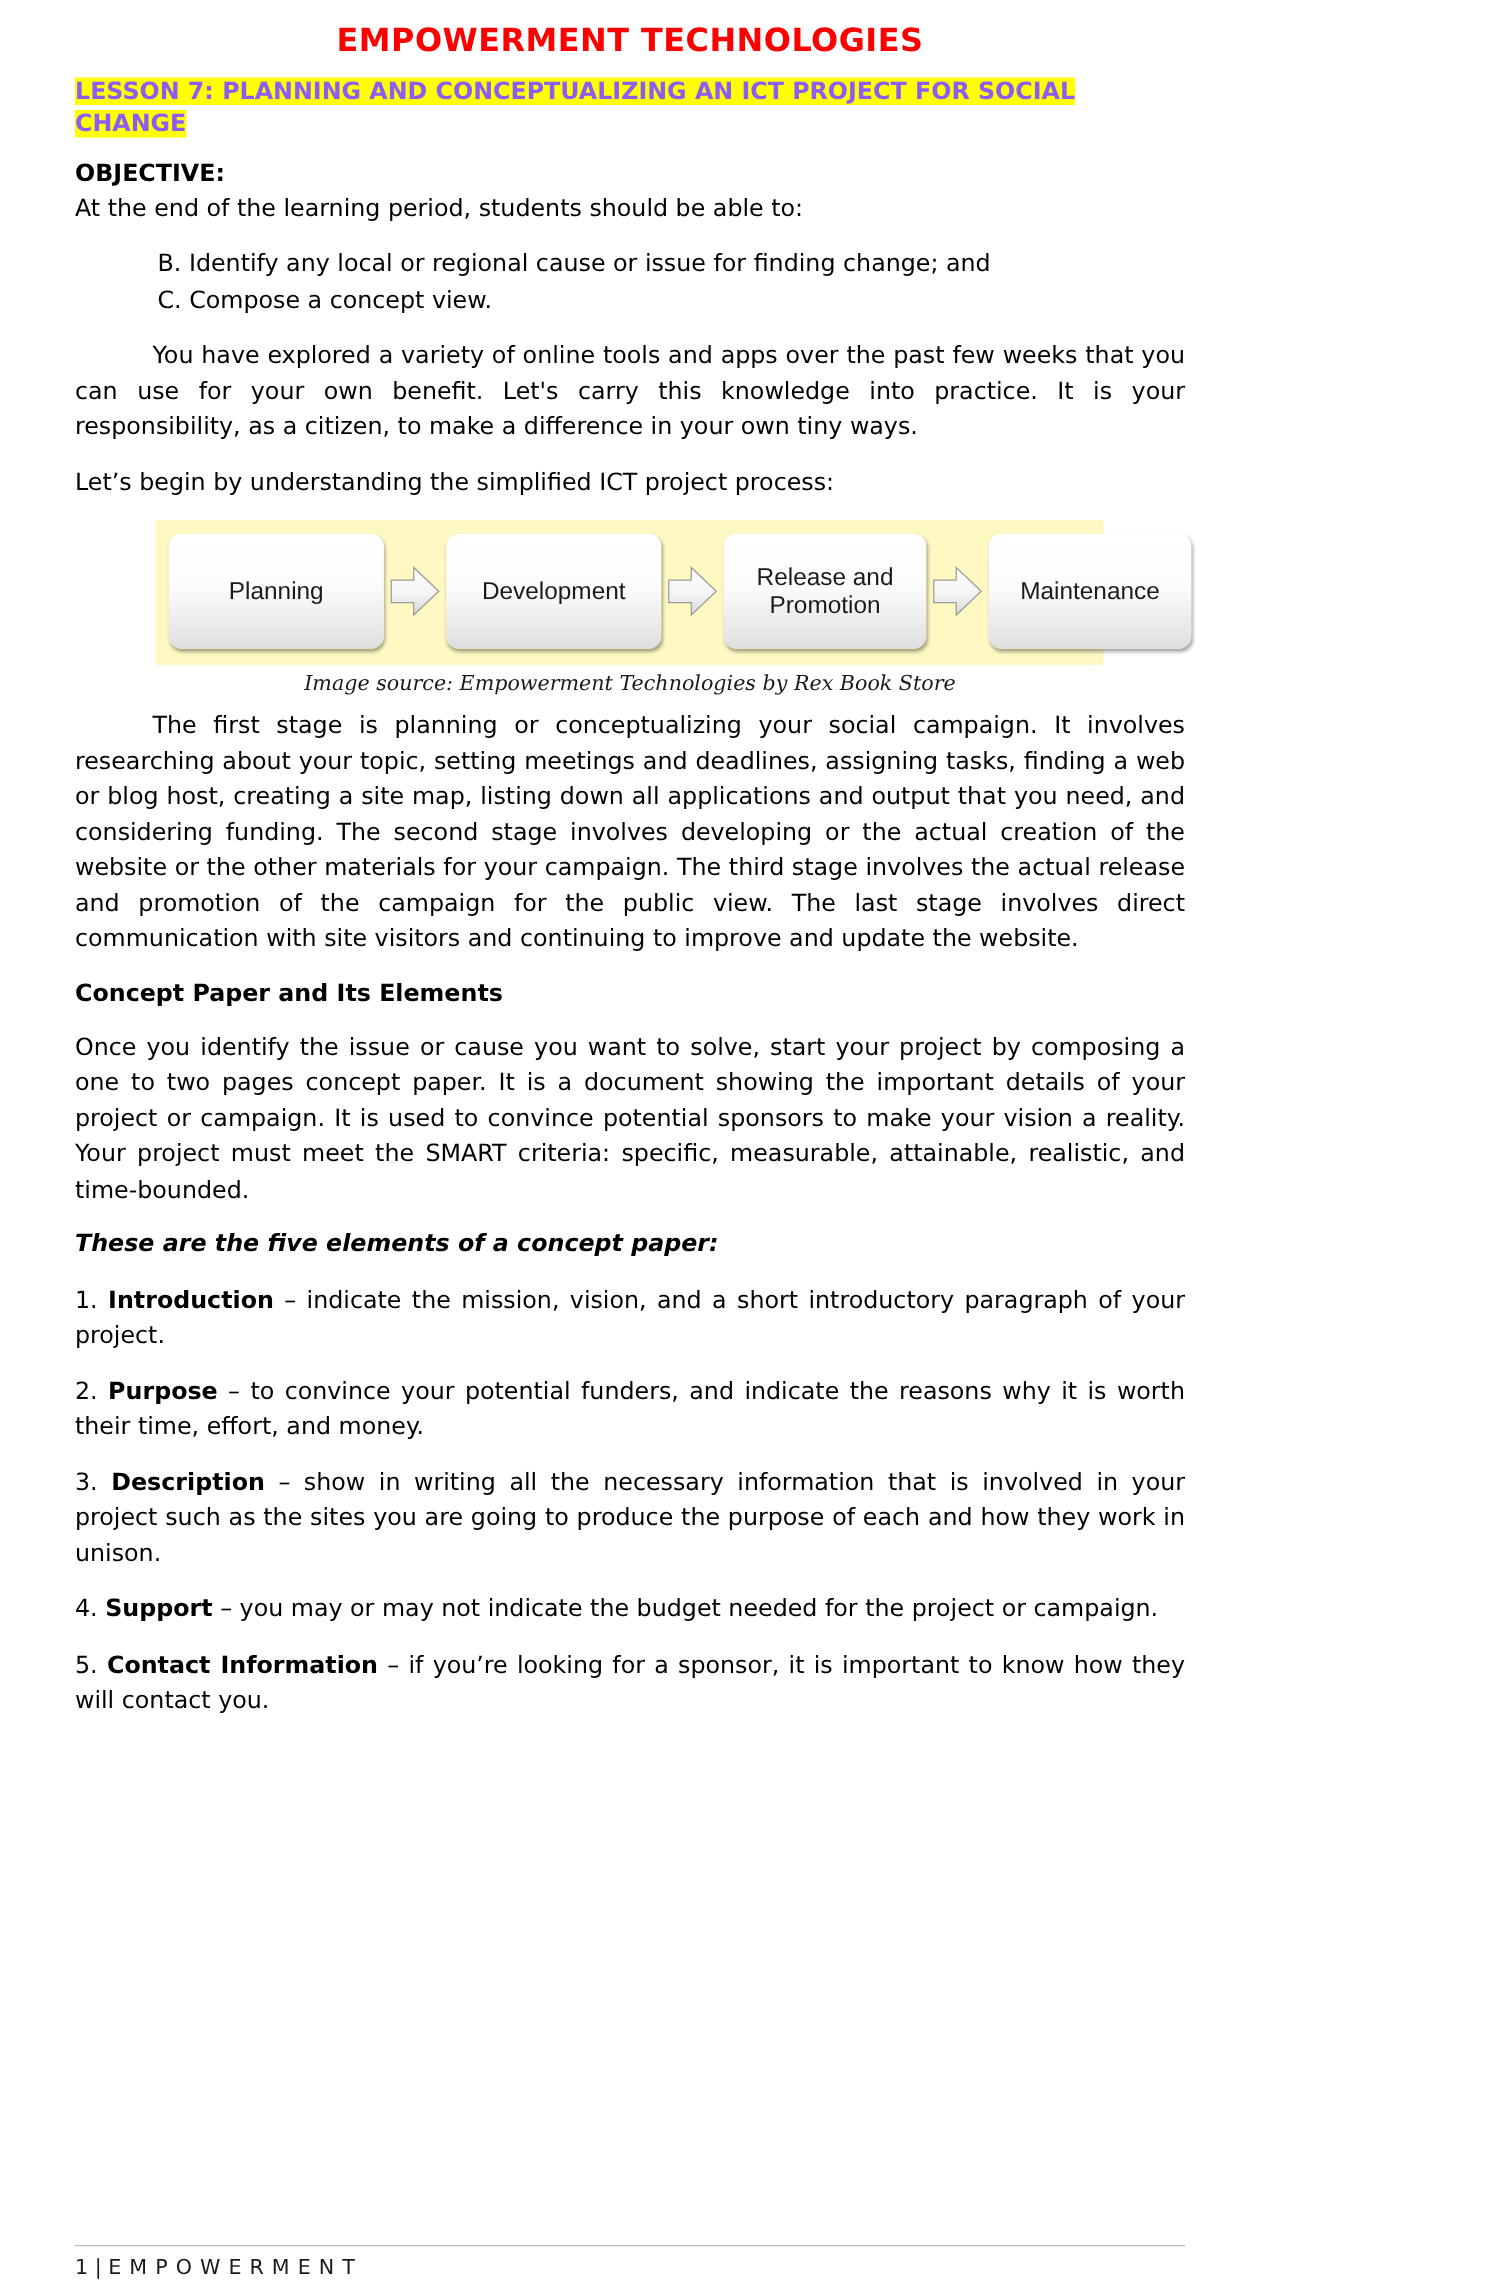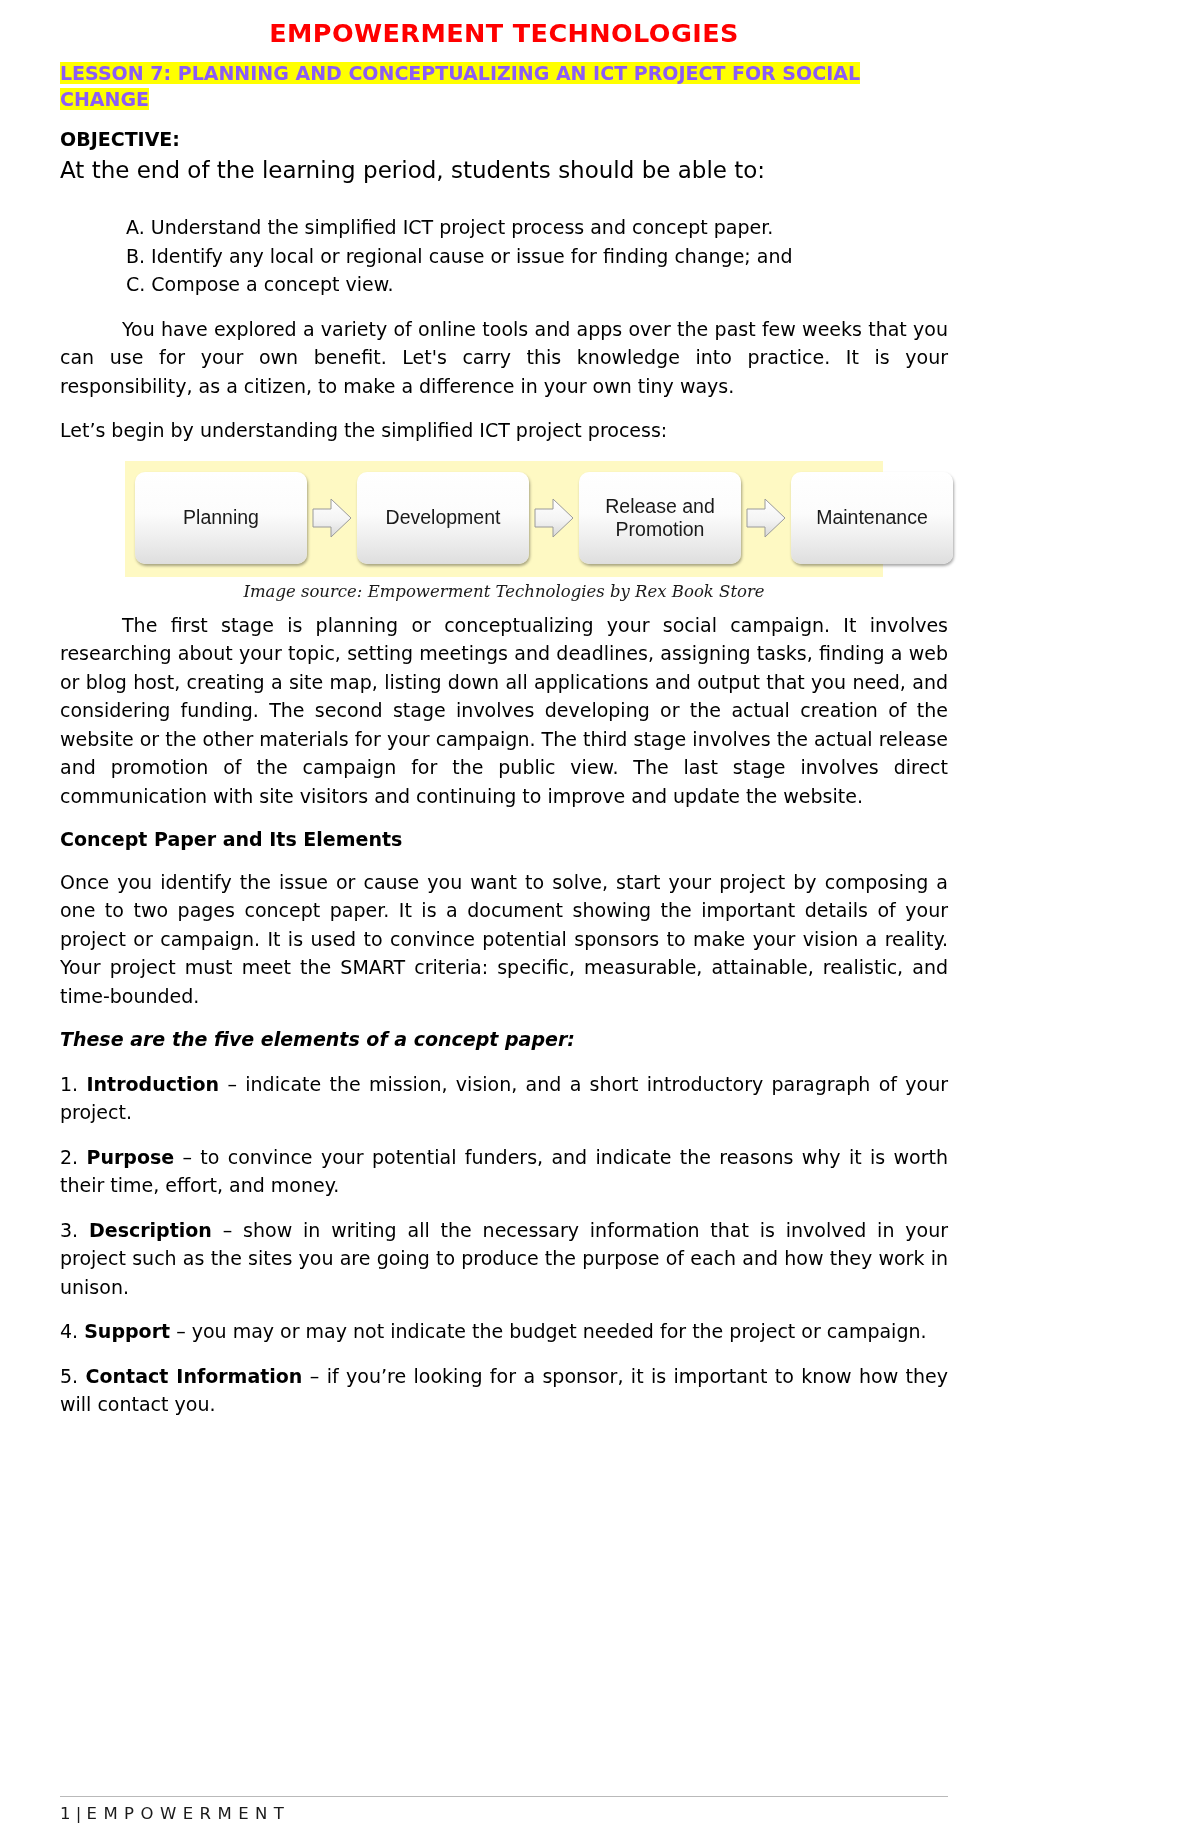--- a/index.html
+++ b/index.html
@@ -40,22 +40,22 @@
     box-decoration-break: clone;
     -webkit-box-decoration-break: clone;
   }
   .objective-label {
     font-size: 19px;
     font-weight: bold;
     margin: 0;
     line-height: 1.45;
   }
   .objective-line {
-    font-size: 23px;
-    margin: 0 0 26px 0;
+    font-size: 19px;
+    margin: 0 0 16px 0;
     line-height: 1.45;
   }
   .obj-list {
     margin: 0 0 16px 0;
     padding: 0 0 0 66px;
   }
   .obj-item {
     font-size: 19px;
     line-height: 1.5;
     margin: 0;
@@ -176,21 +176,20 @@
   <h1 class="doc-title">EMPOWERMENT TECHNOLOGIES</h1>
 
   <div class="lesson-heading">
     <span class="hl">LESSON 7: PLANNING AND CONCEPTUALIZING AN ICT PROJECT FOR SOCIAL CHANGE</span>
   </div>
 
   <div class="objective-label">OBJECTIVE:</div>
   <div class="objective-line">At the end of the learning period, students should be able to:</div>
 
   <div class="obj-list">
-    <div class="obj-item">A. Understand the simplified ICT project process and concept paper.</div>
     <div class="obj-item">B. Identify any local or regional cause or issue for finding change; and</div>
     <div class="obj-item">C. Compose a concept view.</div>
   </div>
 
   <p class="body indent">You have explored a variety of online tools and apps over the past few weeks that you can use for your own benefit. Let's carry this knowledge into practice. It is your responsibility, as a citizen, to make a difference in your own tiny ways.</p>
 
   <p class="body plain">Let’s begin by understanding the simplified ICT project process:</p>
 
   <div class="figure-wrap">
     <div class="figure">

